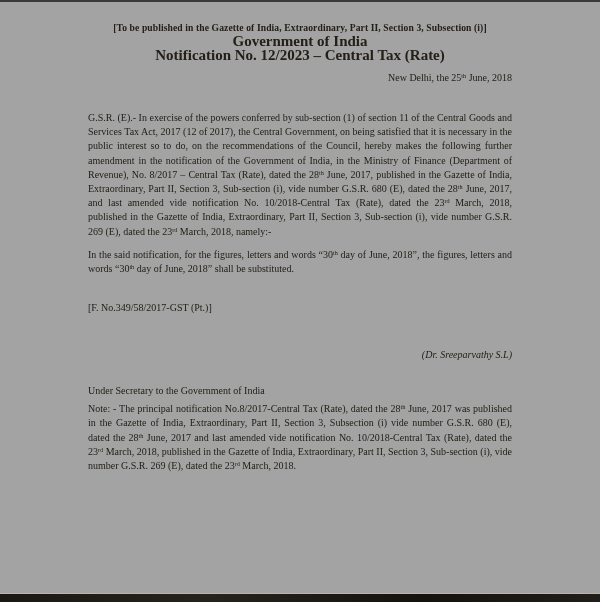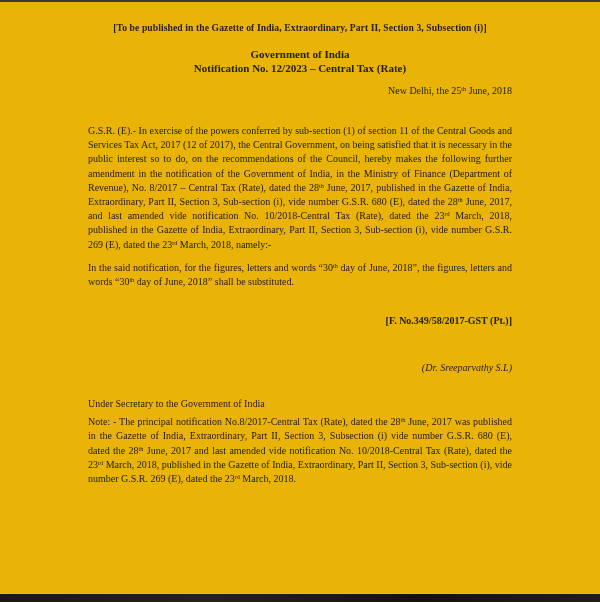--- a/index.html
+++ b/index.html
@@ -5,21 +5,21 @@
   html, body {
     margin: 0;
     padding: 0;
     background: #e9e7e4;
   }
   .page {
     position: relative;
     width: 600px;
     height: 602px;
     margin: 0 auto;
-    background: #eab308;
+    background: #a3a3a3;
     overflow: hidden;
     font-family: "Liberation Serif", "DejaVu Serif", serif;
     color: #242019;
     box-sizing: border-box;
   }
   .scan-top-line {
     position: absolute;
     top: 0; left: 0;
     width: 100%; height: 2px;
     background: #3c3a36;
@@ -39,45 +39,42 @@
     box-sizing: border-box;
   }
   .publish-line {
     text-align: center;
     font-weight: bold;
     font-size: 9.6px;
     line-height: 12px;
     letter-spacing: 0.1px;
   }
   .header-block {
-    margin-top: 13px;
     text-align: center;
     font-weight: bold;
-    font-size: 11px;
+    font-size: 15px;
     line-height: 14px;
   }
   .date-line {
     margin-top: 9px;
     text-align: right;
     font-size: 10px;
     line-height: 14px;
   }
   .para {
     font-size: 10px;
     line-height: 14.2px;
     text-align: justify;
   }
   .para-main { margin-top: 26px; }
   .para-substitution { margin-top: 9px; }
   .file-number {
     margin-top: 25px;
-    text-align: right;
     font-size: 10px;
     line-height: 14px;
-    font-weight: bold;
   }
   .signatory-name {
     margin-top: 33px;
     text-align: right;
     font-size: 10px;
     line-height: 14px;
     font-style: italic;
   }
   .signatory-designation {
     margin-top: 22px;

